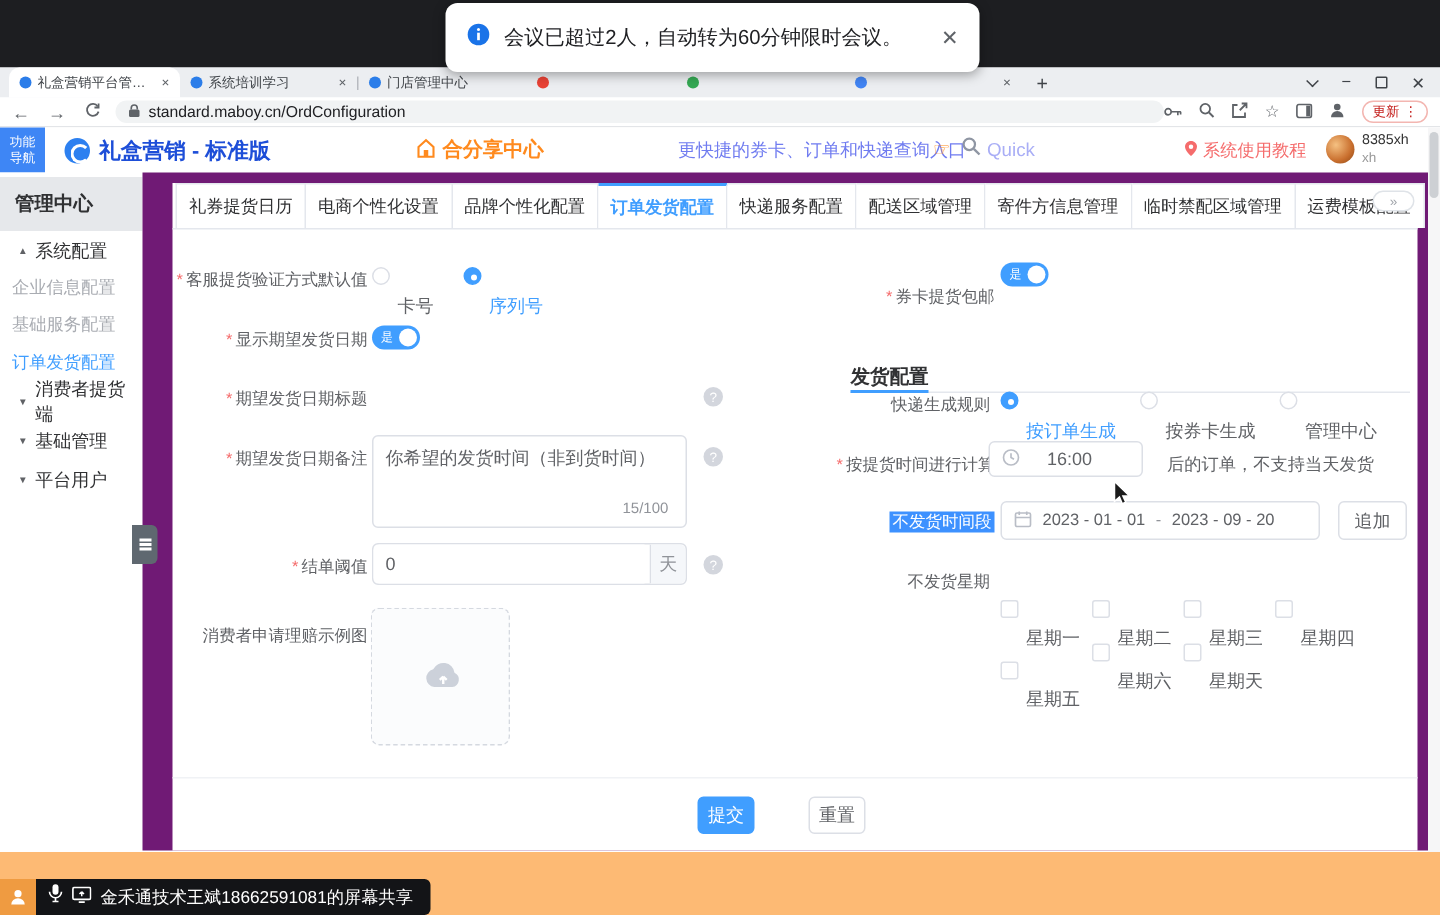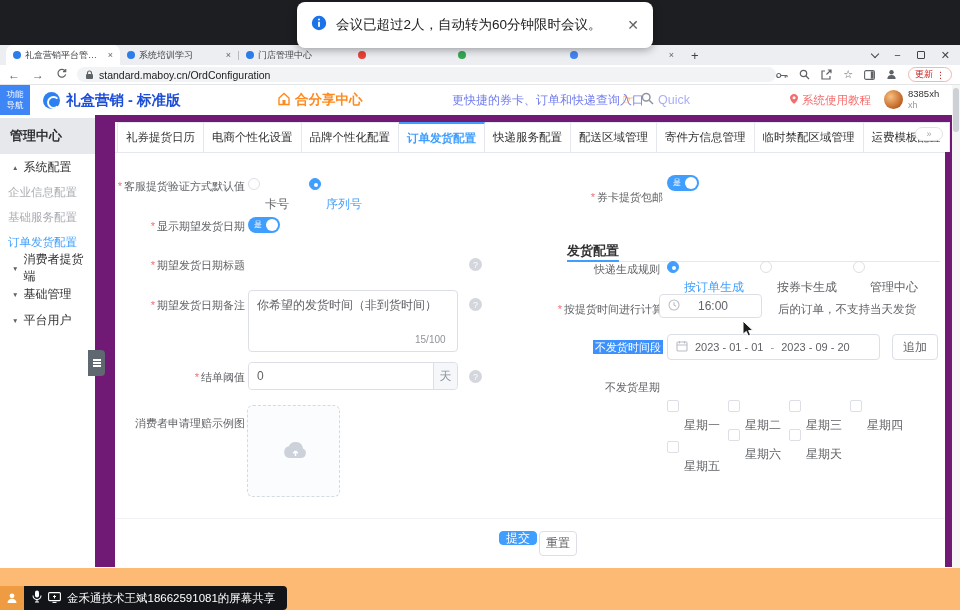--- a/index.html
+++ b/index.html
@@ -434,21 +434,21 @@
               <div class="flexrow" style="position:absolute;left:613px;top:284px">
                 <span class="cb"></span>
                   <span class="rlbl">星期六</span>
                 </div>
               <div class="flexrow" style="position:absolute;left:674px;top:284px">
                 <span class="cb"></span>
                   <span class="rlbl">星期天</span>
                 </div>
 
               <div style="position:absolute;left:0;right:0;top:396px;height:1px;background:#f0f2f5"></div>
-              <div class="btn primary" style="position:absolute;left:384px;top:409px;width:38px;height:14px">提交</div>
+              <div class="btn primary" style="position:absolute;left:350px;top:409px;width:38px;height:25px">提交</div>
               <div class="btn plain" style="position:absolute;left:424px;top:409px;width:38px;height:25px">重置</div>
             </div>
           </div>
         </div>
 
         <div class="handle">
             <span class="bars"></span>
           </div>
       </div>
     </div>

